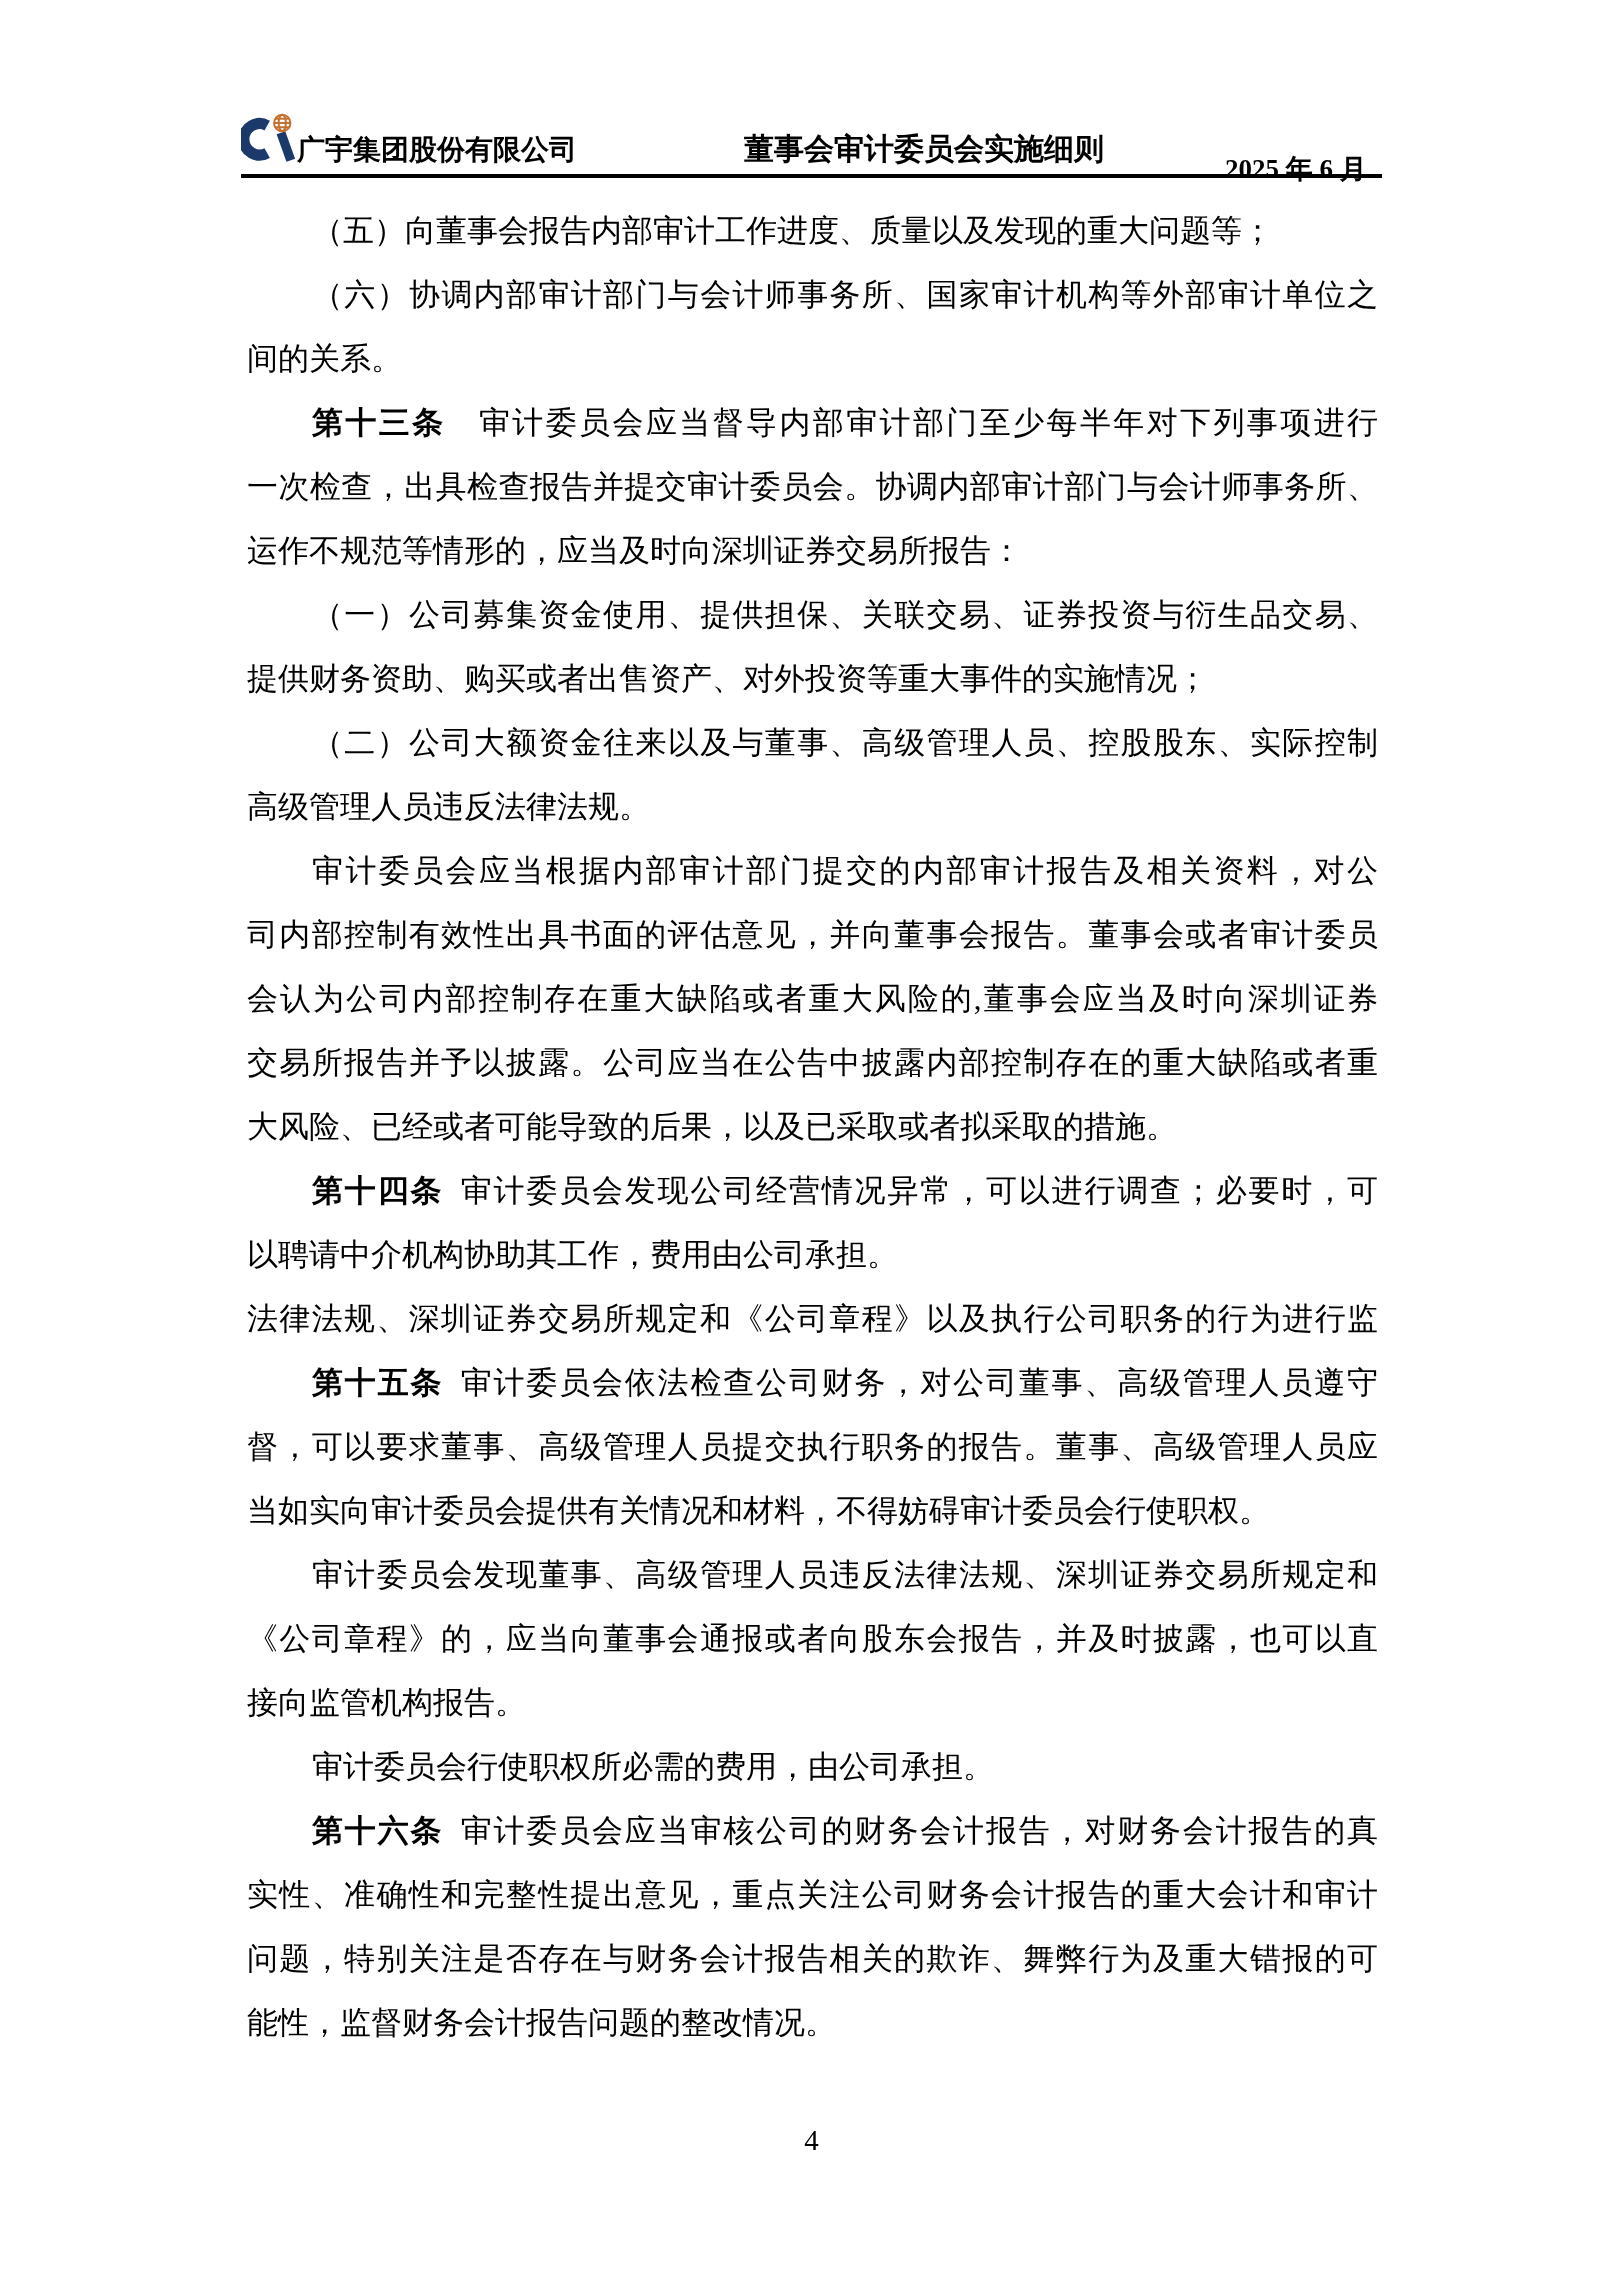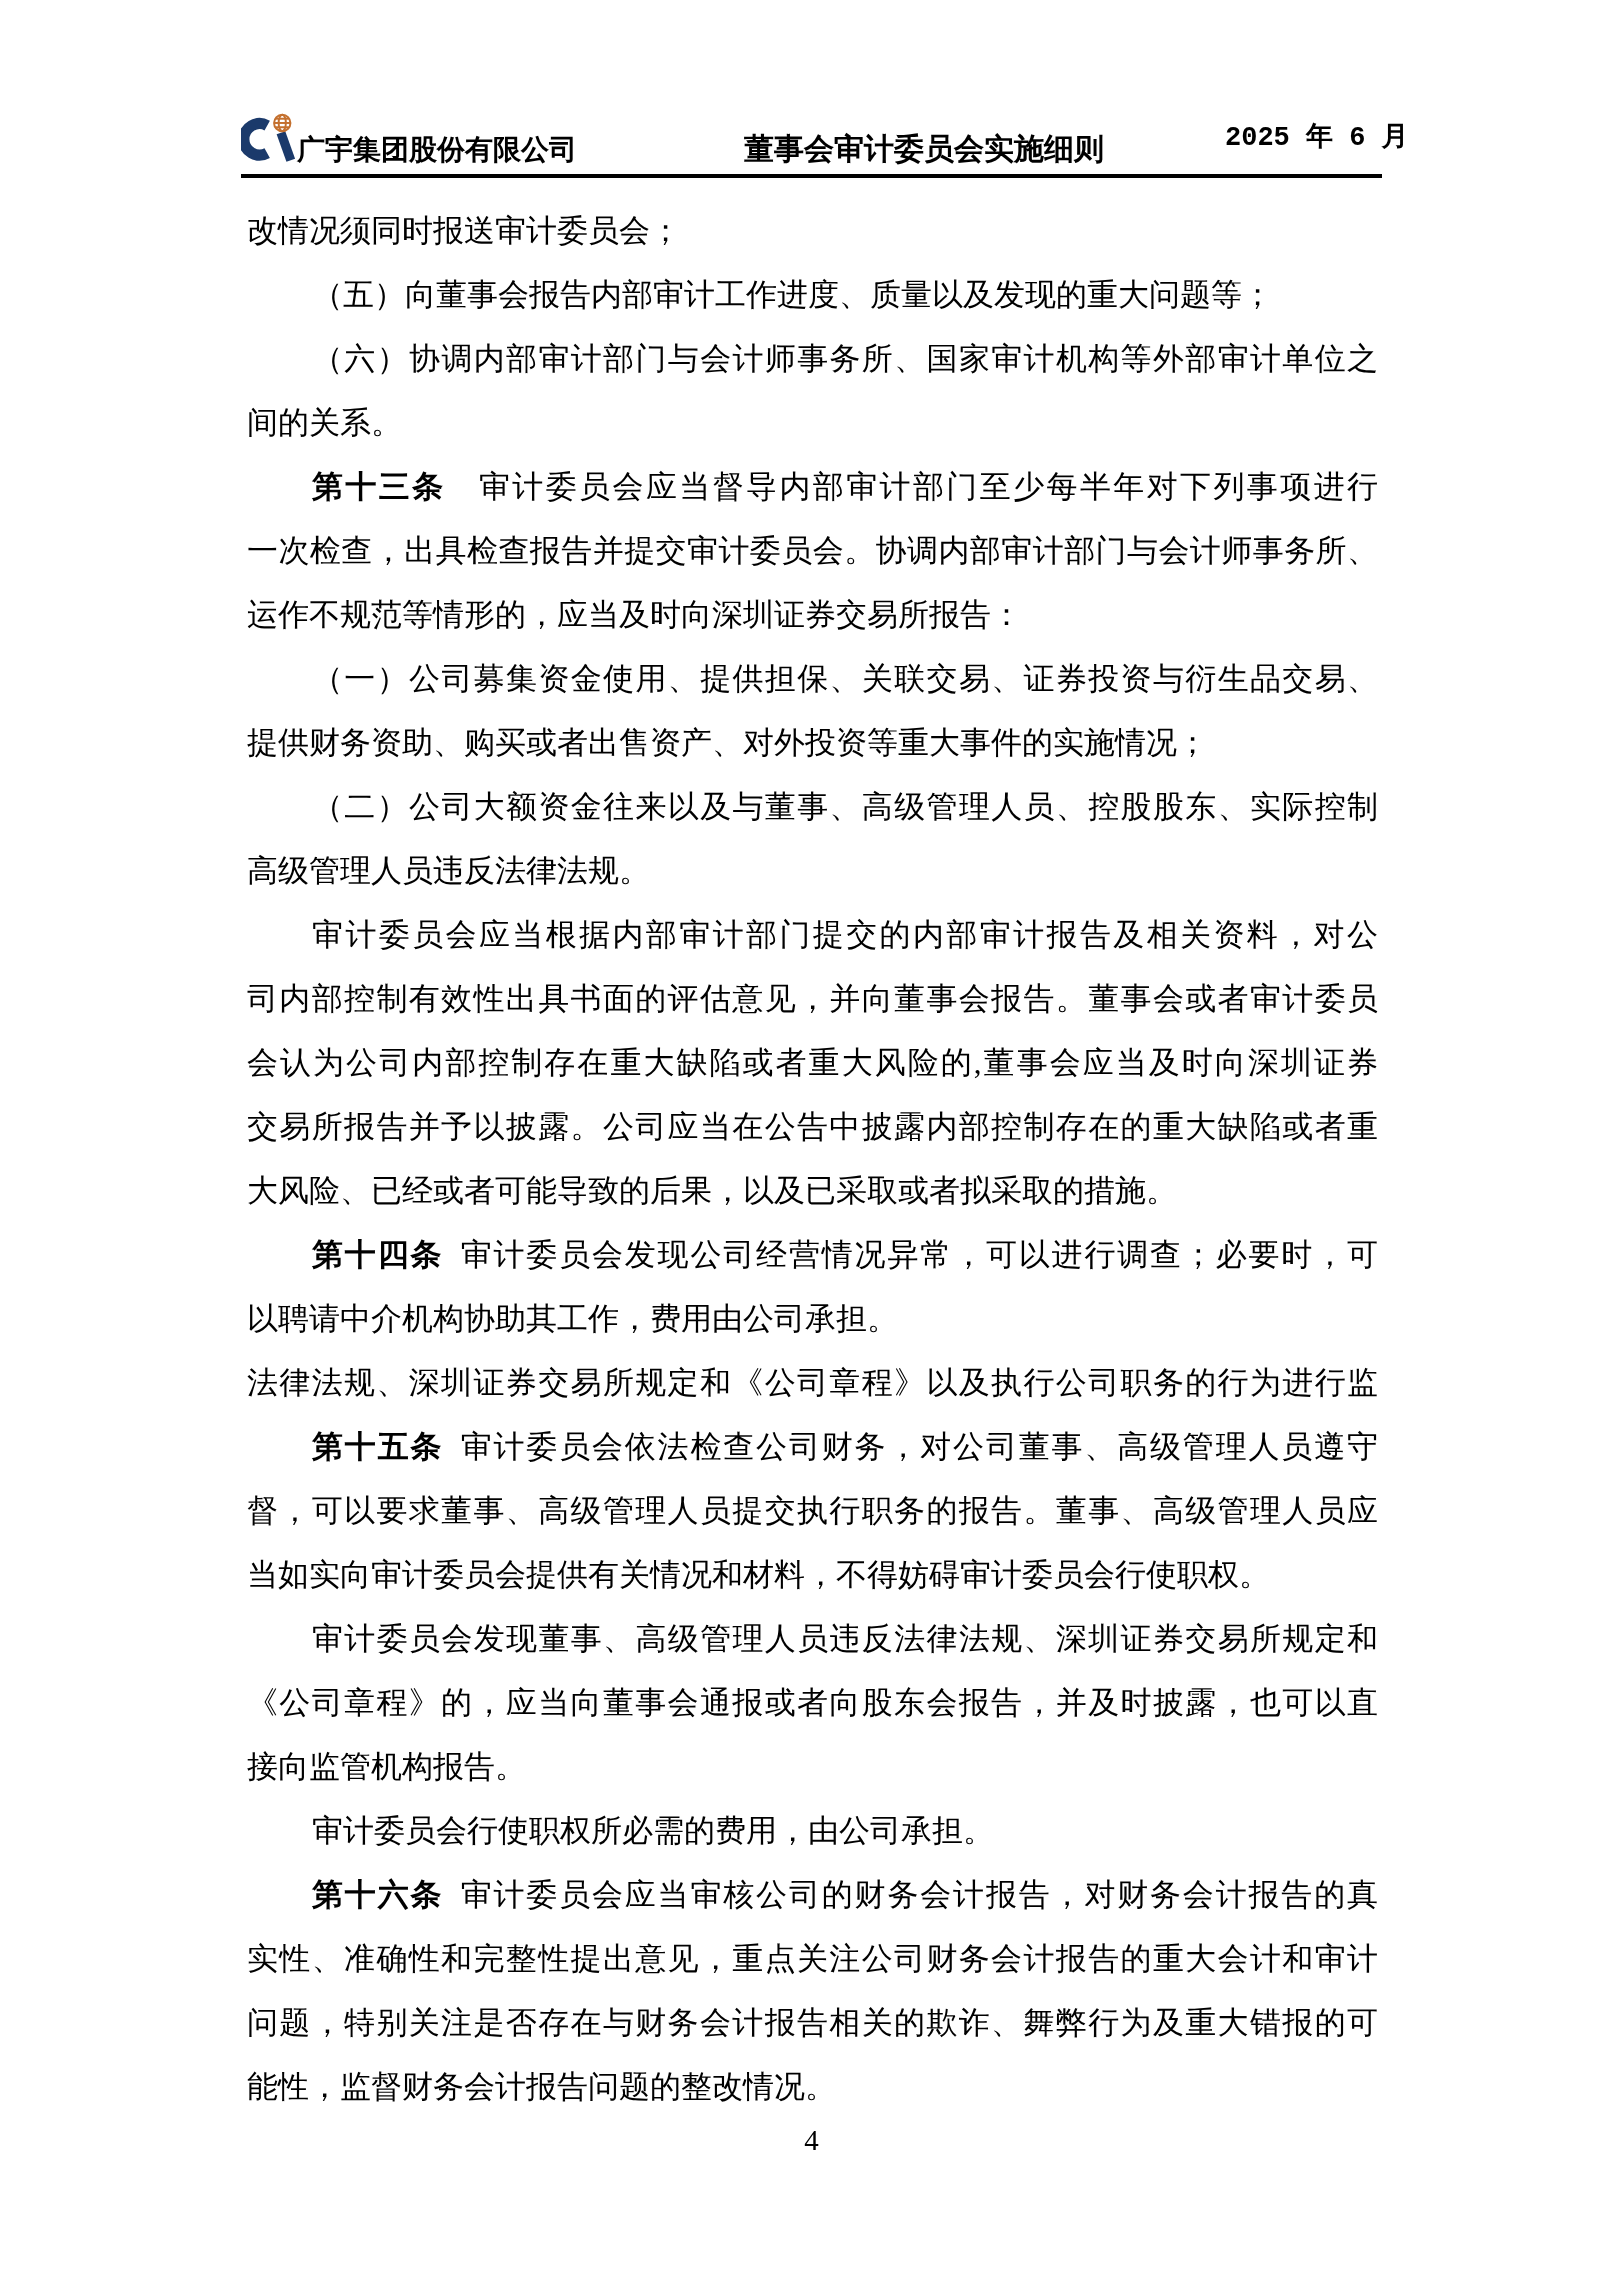--- a/index.html
+++ b/index.html
@@ -18,22 +18,22 @@
     position:absolute;left:297px;top:135px;
     font-family:"Liberation Sans","DejaVu Sans",sans-serif;
     font-weight:bold;font-size:28px;line-height:1.1;white-space:nowrap;
   }
   .hdr-title{
     position:absolute;left:744px;top:132px;
     font-family:"Liberation Sans","DejaVu Sans",sans-serif;
     font-weight:bold;font-size:30px;line-height:1.1;white-space:nowrap;
   }
   .hdr-date{
-    position:absolute;left:1225px;top:124px;
-    font-family:Liberation Mono, monospace;
+    position:absolute;left:1225px;top:155px;
+    font-family:Liberation Serif, serif;
     font-weight:bold;font-size:27px;line-height:1.1;white-space:nowrap;
   }
   .hdr-rule{position:absolute;left:241px;top:174px;width:1141px;height:3.9px;background:#000;}
   
   .doc-body{
     position:absolute;left:247px;top:199px;width:1131px;
     font-size:31px;
   }
   .ln{
     height:64px;line-height:64px;
@@ -68,21 +68,20 @@
         <line x1="53" y1="21.5" x2="73" y2="21.5"></line>
       </g>
     </svg>
     <div class="hdr-name">广宇集团股份有限公司</div>
     <div class="hdr-title">董事会审计委员会实施细则</div>
     <div class="hdr-date">2025 年 6 月</div>
     <div class="hdr-rule"></div>
   </div>
 
   <div class="doc-body">
-      <div class="ln"><span>改情况须同时报送审计委员会；</span></div>
       <div class="ln ind"><span>（五）向董事会报告内部审计工作进度、质量以及发现的重大问题等；</span></div>
       <div class="ln ind just"><span>（六）协调内部审计部门与会计师事务所、国家审计机构等外部审计单位之</span></div>
       <div class="ln"><span>间的关系。</span></div>
       <div class="ln ind just"><b>第十三条</b><span>　审计委员会应当督导内部审计部门至少每半年对下列事项进行</span></div>
       <div class="ln just"><span>一次检查，出具检查报告并提交审计委员会。协调内部审计部门与会计师事务所、</span></div>
       <div class="ln"><span>运作不规范等情形的，应当及时向深圳证券交易所报告：</span></div>
       <div class="ln ind just"><span>（一）公司募集资金使用、提供担保、关联交易、证券投资与衍生品交易、</span></div>
       <div class="ln"><span>提供财务资助、购买或者出售资产、对外投资等重大事件的实施情况；</span></div>
       <div class="ln ind just"><span>（二）公司大额资金往来以及与董事、高级管理人员、控股股东、实际控制</span></div>
       <div class="ln"><span>高级管理人员违反法律法规。</span></div>

